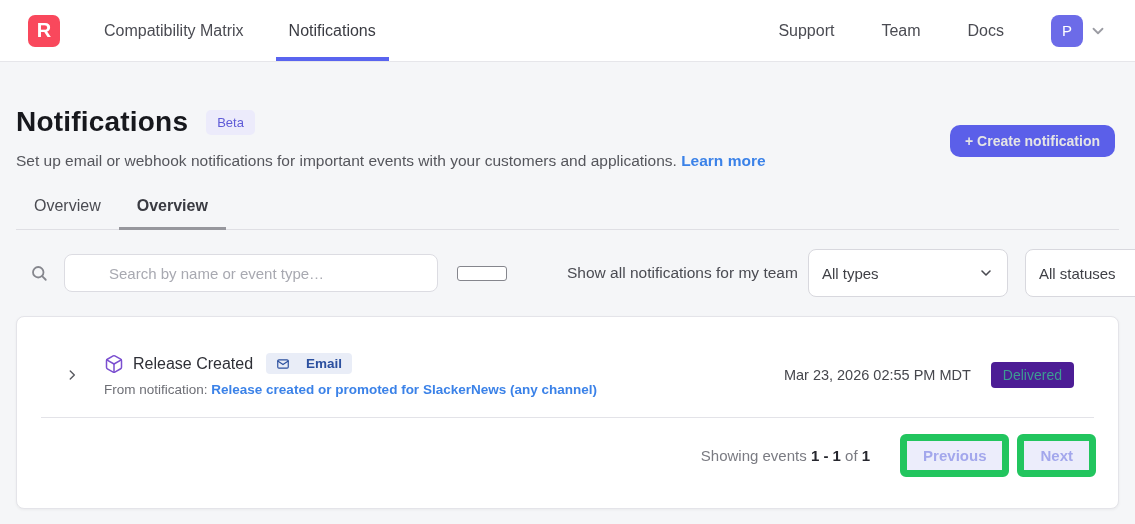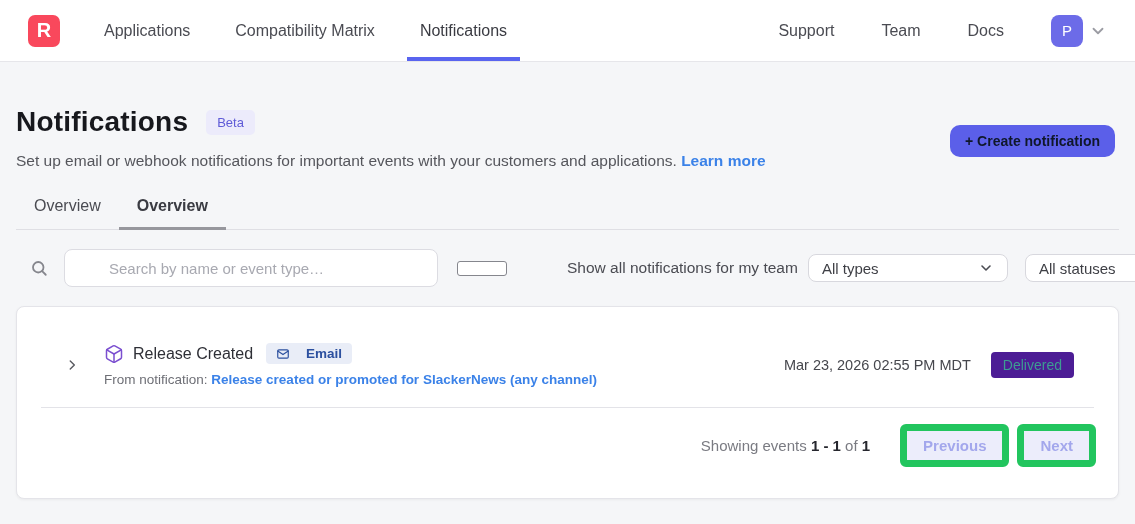--- a/index.html
+++ b/index.html
@@ -24,21 +24,21 @@
     font-size:15px; display:flex; align-items:center; justify-content:center; margin-left:47px;
     cursor:pointer; }
   .avatar-caret { margin-left:6px; display:flex; cursor:pointer; }
 
   
   .main { position:relative; padding:0 16px; }
   .title-row { display:flex; align-items:center; margin-top:44px; }
   .page-title { font-size:28px; font-weight:bold; color:#17181D; letter-spacing:.2px; }
   .beta-badge { margin-left:18px; background:#ECEBFB; color:#5F5BD7; font-size:13px;
     padding:5px 11px; border-radius:5px; }
-  .create-btn { position:absolute; top:19px; right:20px; background:#5B5FE9; color:#0f172a;
+  .create-btn { position:absolute; top:19px; right:20px; background:#5B5FE9; color:#e5e5e5;
     font-size:14px; font-weight:bold; border:none; border-radius:10px; padding:8px 15px;
     cursor:pointer; }
   .description { margin-top:14px; font-size:15.5px; color:#55565C; }
   .learn-more { color:#3B82E8; font-weight:bold; text-decoration:none; cursor:pointer; }
 
   .tabs { display:flex; margin-top:16px; border-bottom:1px solid #DFDFE4; }
   .tab { padding:11px 18px 12px; font-size:16px; color:#4A4B52; border-bottom:3px solid transparent;
     margin-bottom:-1px; cursor:pointer; }
   .tab.active { font-weight:bold; color:#3A3B42; border-bottom-color:#97979D; }
 
@@ -47,21 +47,21 @@
   .filter-row > * { flex-shrink:0;padding-left:48px; }
   .search-wrap { position:relative; width:422px; height:38px; }
   .search-wrap svg { position:absolute; left:14px; top:10px; }
   .search-input { width:100%; height:100%; border:1px solid #DCDCE2; border-radius:8px;
     background:#fff; padding:0 12px 0 44px; font-size:15px; color:#3E3F45;
     font-family:"Liberation Sans", sans-serif; outline:none; }
   .search-input::placeholder { color:#A8A9B1; }
   .checkbox { width:15px; height:15px; border:1.5px solid #85868D; border-radius:3px;
     background:#fff; margin-left:19px; cursor:pointer; }
   .checkbox-label { margin-left:12px; font-size:15.5px; color:#4A4B52; cursor:pointer; }
-  .select { height:28px; background:#fff; border:1px solid #D8D8DE; border-radius:8px;
+  .select { height:48px; background:#fff; border:1px solid #D8D8DE; border-radius:8px;
     display:flex; align-items:center; justify-content:space-between; padding:0 13px;
     font-size:15px; color:#3E3F45; cursor:pointer; width:200px; }
   .select.type { margin-left:10px; }
   .select.status { margin-left:17px; }
 
   
   .card { margin-top:19px; background:#fff; border:1px solid #E4E4E9; border-radius:8px;
     box-shadow:0 1px 3px rgba(0,0,0,.05); height:193px; }
   .event-row { display:flex; align-items:center; padding:36px 44px 20px 40px; }
   .expand { width:30px; display:flex; justify-content:center; cursor:pointer; }
@@ -83,21 +83,20 @@
   .page-btn { background:#ECEDFB; border:7px solid #22c55e; color:#A3A7EC; font-weight:bold;
     font-size:15px; border-radius:6px; padding:6px 16px; margin-left:8px; cursor:default;
     font-family:"Liberation Sans", sans-serif; }
 </style>
 </head>
 <body>
 
 <div class="header">
   <div class="logo">R</div>
   <div class="nav">
-    <div class="nav-item">Applications</div>
     <div class="nav-item">Compatibility Matrix</div>
     <div class="nav-item active">Notifications</div>
   </div>
   <div class="spacer"></div>
   <div class="nav-right">
     <div class="nav-item">Support</div>
     <div class="nav-item">Team</div>
     <div class="nav-item">Docs</div>
   </div>
   <div class="avatar">P</div>

